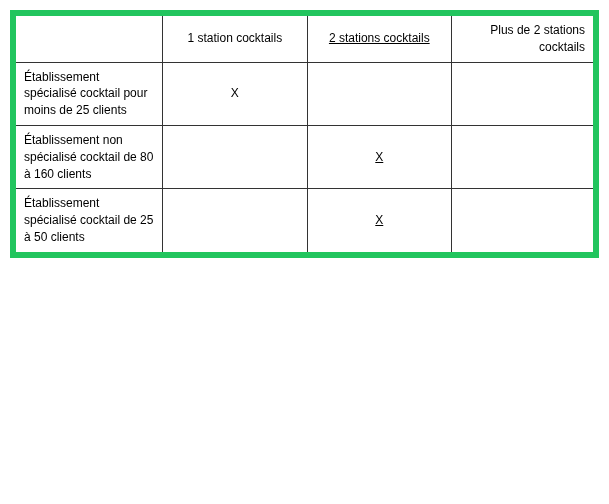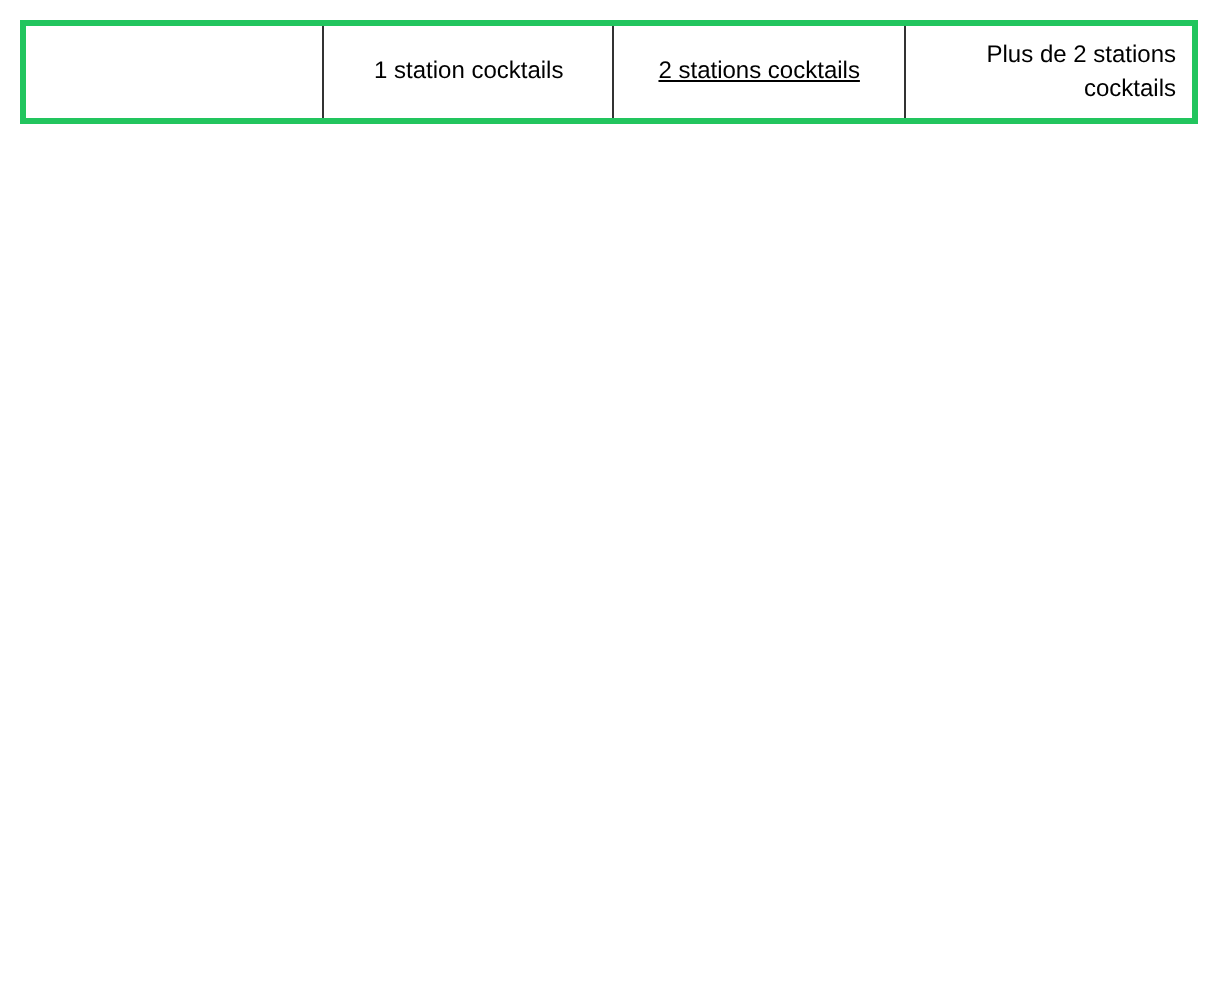--- a/index.html
+++ b/index.html
@@ -18,21 +18,21 @@
       padding: 10px;
     }
 
     .table-container {
       width: 589px;
     }
 
     table {
       width: 100%;
       border-collapse: collapse;
-      border: 3px solid #22c55e;
+      border: 6px solid #22c55e;
     }
 
     th, td {
       border: 1px solid #333;
       padding: 6px 8px;
       vertical-align: middle;
       text-align: left;
       line-height: 1.4;
     }
 
@@ -78,15 +78,33 @@
   <table>
     <thead>
       <tr>
         <th class="col-label"></th>
         <th class="col-1">1 station cocktails</th>
         <th class="col-2">2 stations cocktails</th>
         <th class="col-3">Plus de 2 stations cocktails</th>
       </tr>
     </thead>
     <tbody id="table-body">
+    <tr>
+          <td class="col-label">Établissement spécialisé cocktail pour moins de 25 clients</td>
+          <td class="col-1 center-val">X</td>
+          <td class="col-2 center-val"></td>
+          <td class="col-3 center-val"></td>
+        </tr>
+        <tr>
+          <td class="col-label">Établissement non spécialisé cocktail de 80 à 160 clients</td>
+          <td class="col-1 center-val"></td>
+          <td class="col-2 center-val">X</td>
+          <td class="col-3 center-val"></td>
+        </tr>
+        <tr>
+          <td class="col-label">Établissement spécialisé cocktail de 25 à 50 clients</td>
+          <td class="col-1 center-val"></td>
+          <td class="col-2 center-val">X</td>
+          <td class="col-3 center-val"></td>
+        </tr>
       </tbody>
   </table>
 </div>
 
 </body></html>

